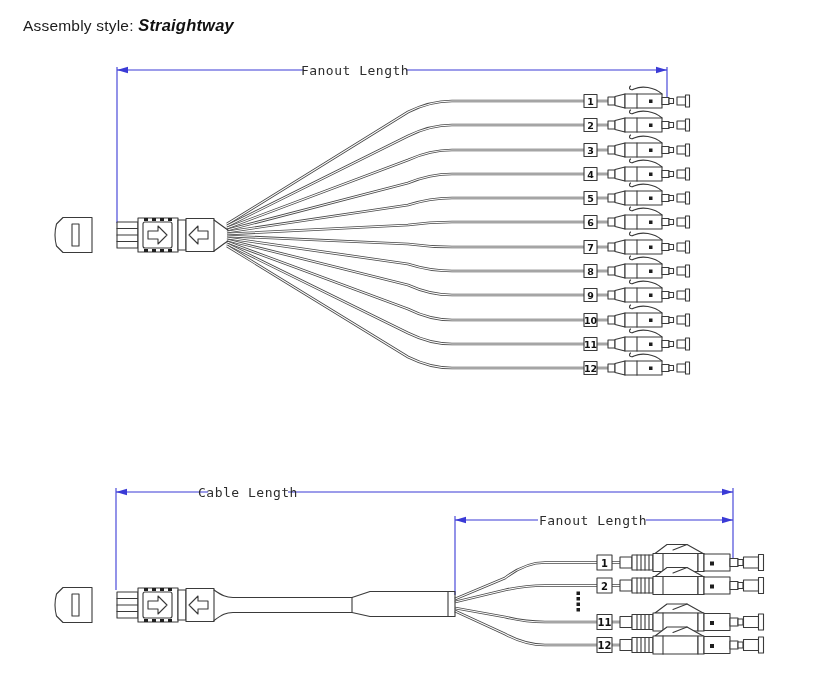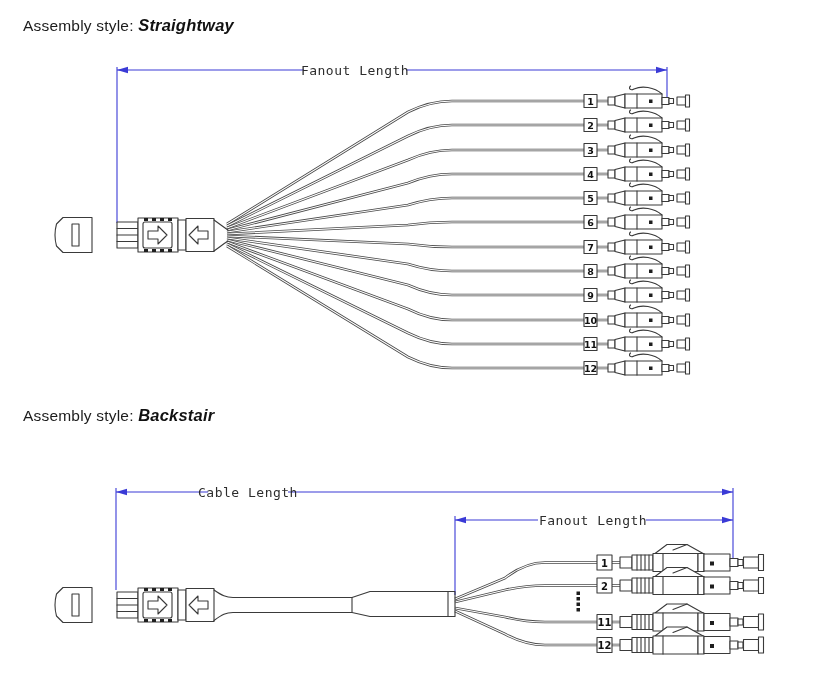--- a/index.html
+++ b/index.html
@@ -23,21 +23,20 @@
   .num-s{font-size:9.5px;}
   .num-l{font-size:10px;}
 </style>
 </head>
 <body>
 
 <div class="page">
 
   <div class="title" style="top:16px;"><span>Assembly style: </span><span class="stylename">Straightway</span></div>
 
-  <div class="title" style="top:406px;"><span>Assembly style: </span><span class="stylename">Backstair</span></div>
 
   <svg style="top:0;" width="830" height="400" viewBox="0 0 830 400">
 
     <defs>
 
       <g id="mpo">
         <path class="lnf" d="M63,-17.5 H92 V17.5 H63 L56.5,11 Q53.5,0 56.5,-11 Z"></path>
         <rect class="lnf" x="72" y="-11" width="7" height="22"></rect>
         <rect class="lnf" x="117" y="-13" width="21" height="26"></rect>
         <path class="ln" d="M117,-6.5 H138 M117,0 H138 M117,6.5 H138"></path>

